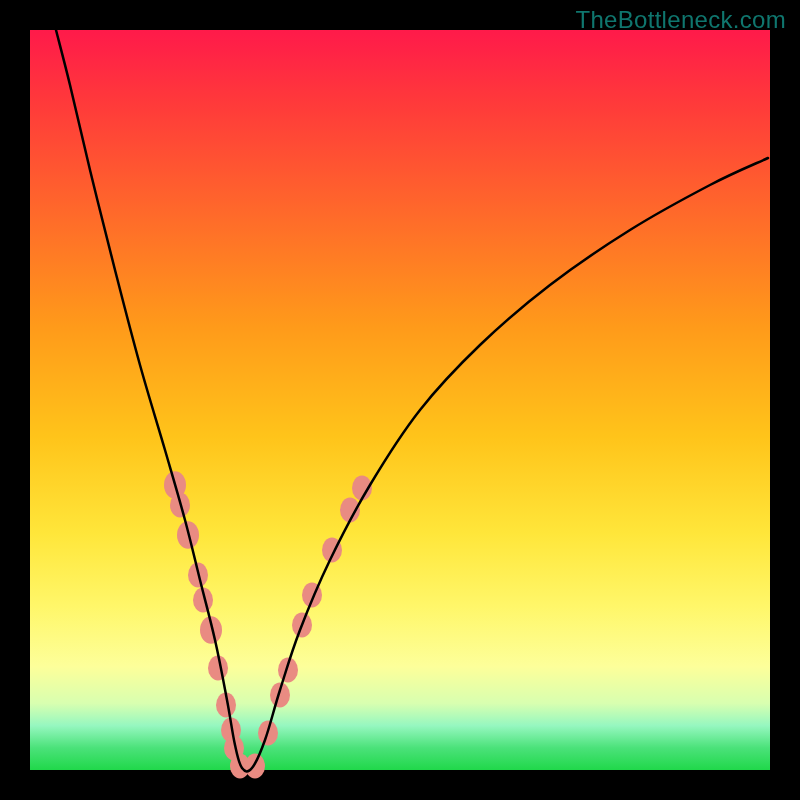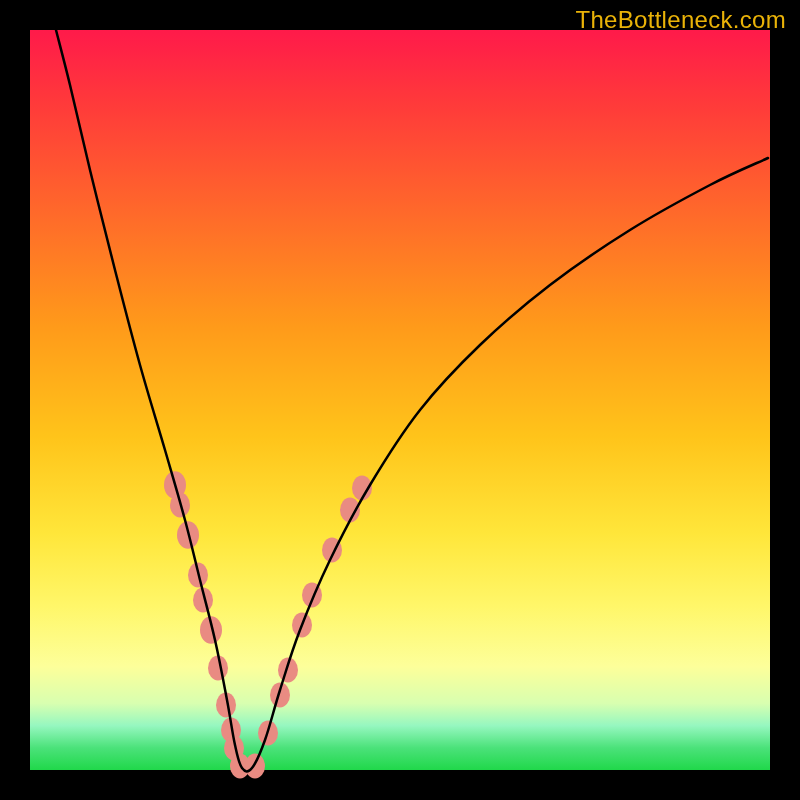--- a/index.html
+++ b/index.html
@@ -39,21 +39,21 @@
       #d8ffb0 91%,
       #96f7c0 94%,
       #4be27a 97%,
       #20d84a 100%
     );
   }
   .watermark {
     position: absolute;
     top: 6px;
     right: 14px;
-    color: #eab308;
+    color: #0f766e;
     font-size: 24px;
     letter-spacing: 0.3px;
     font-weight: 400;
     user-select: none;
   }
   svg.curve {
     position: absolute;
     left: 0;
     top: 0;
     width: 740px;

